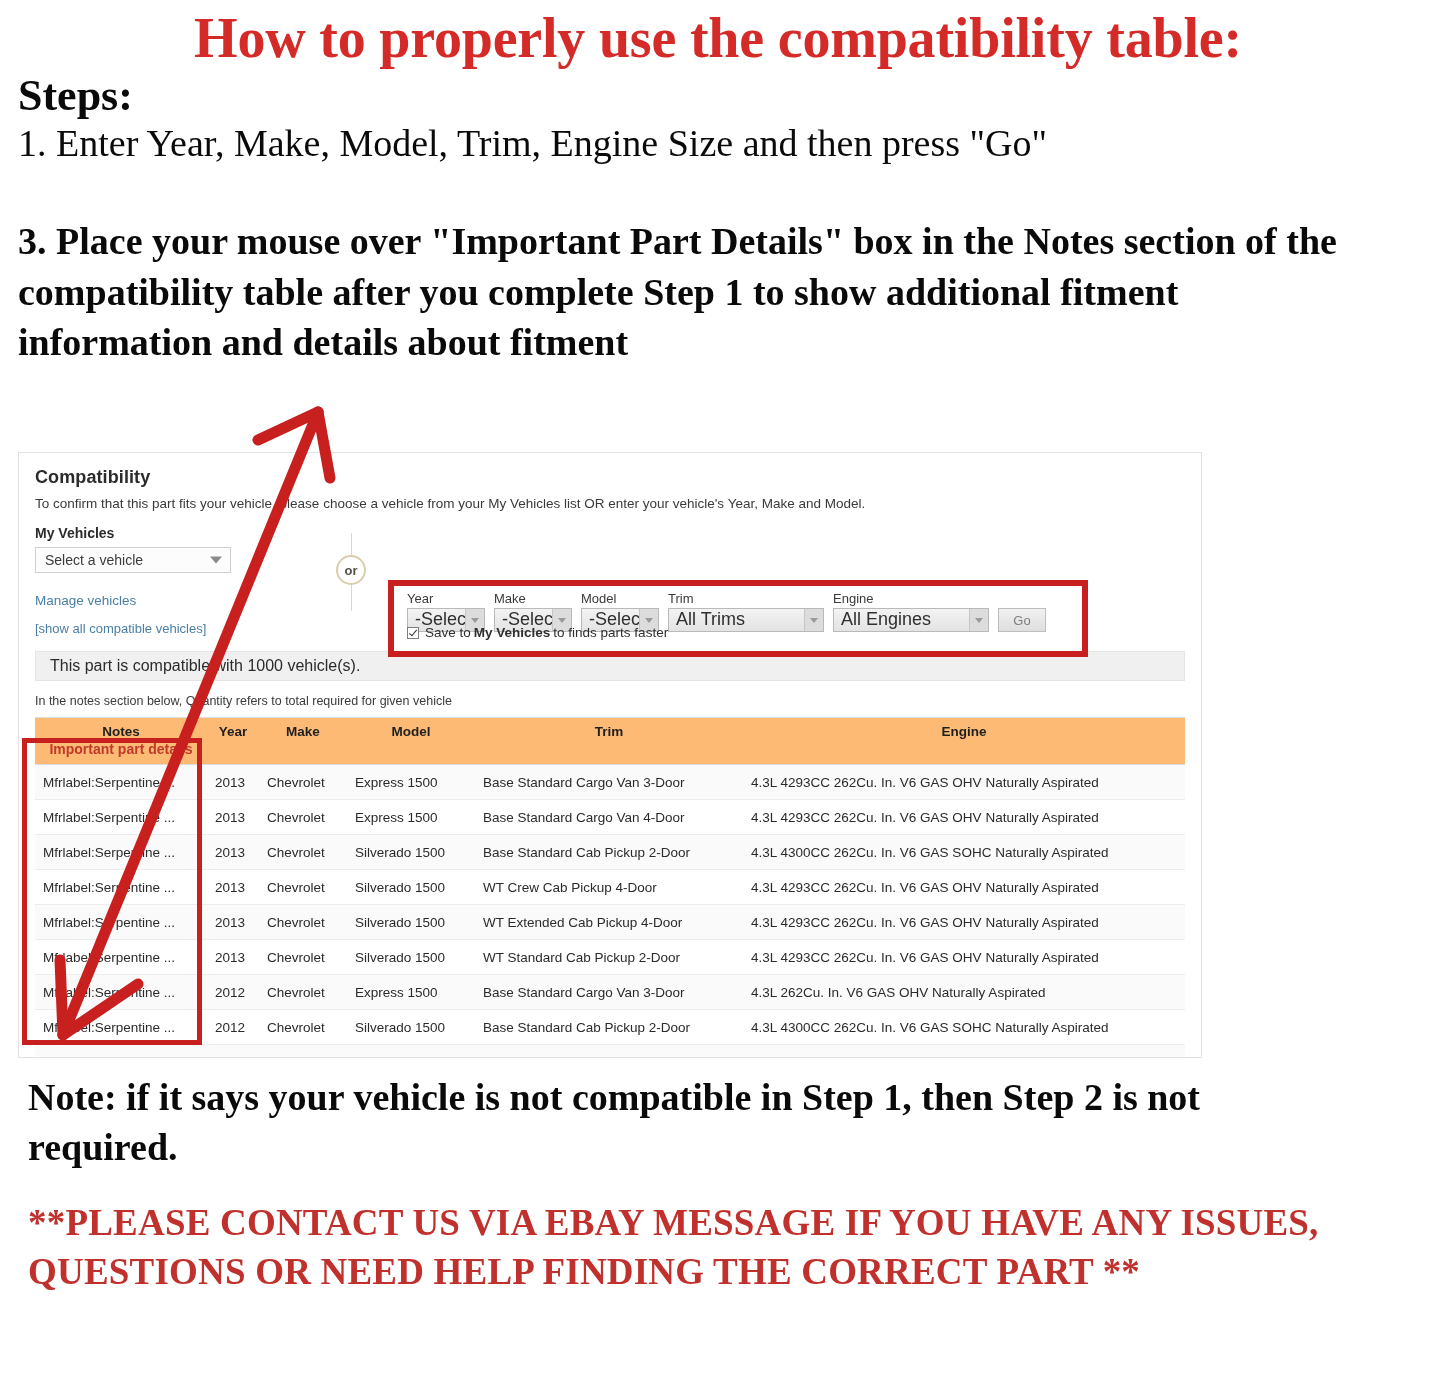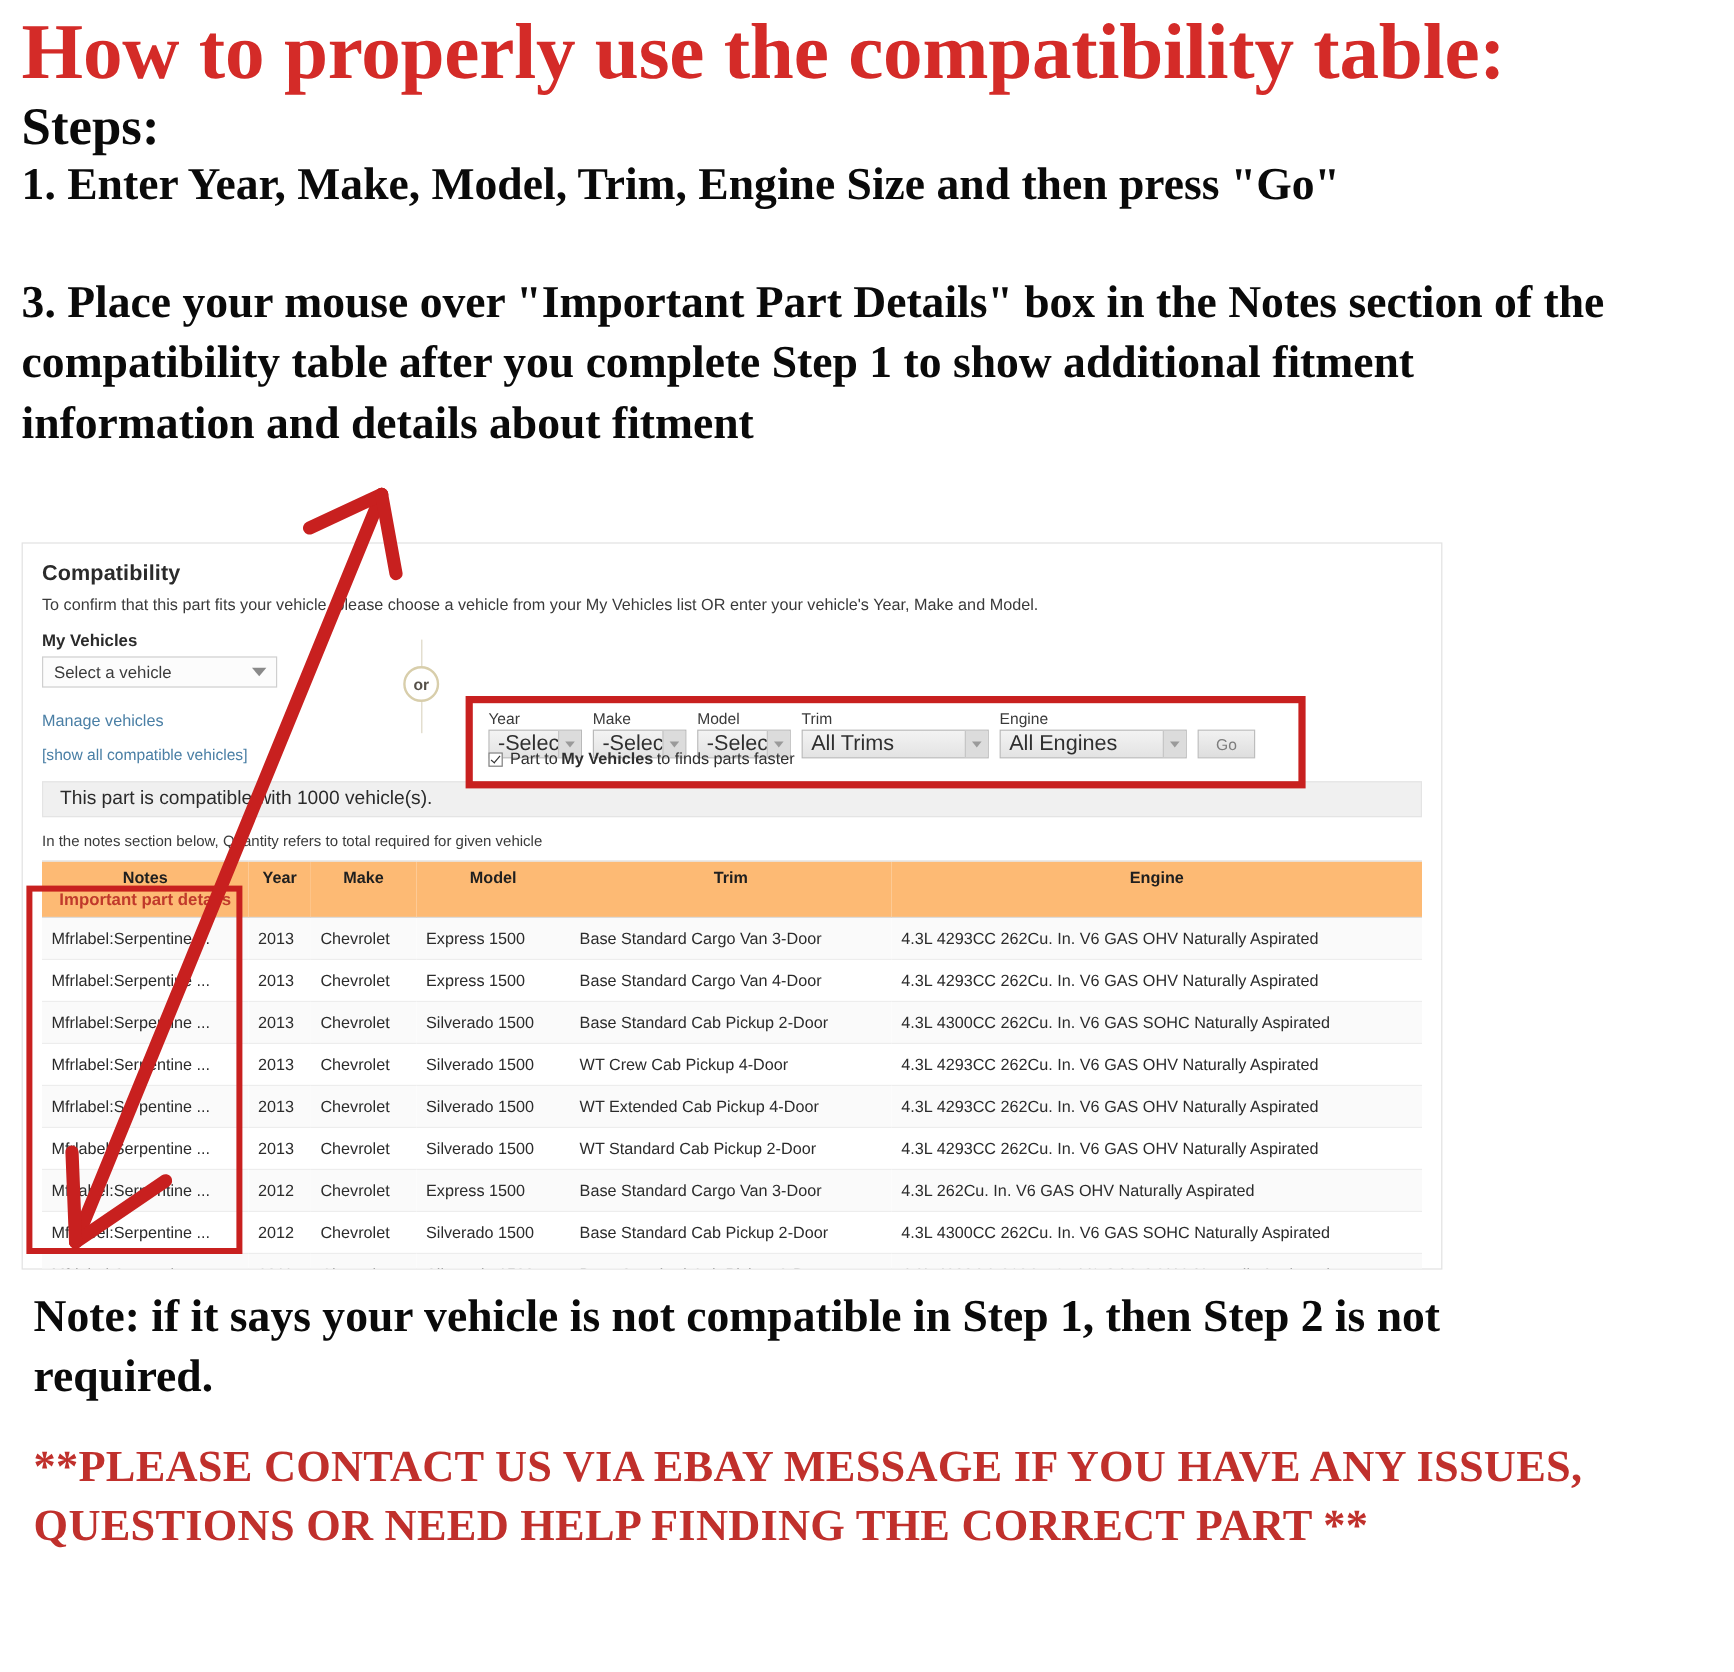--- a/index.html
+++ b/index.html
@@ -18,37 +18,38 @@
   
   .instructions {
     position: absolute;
     left: 18px;
     top: 10px;
     width: 1400px;
   }
   .title-main {
     font-family: "Liberation Serif", serif;
     font-weight: bold;
-    font-size: 66px;
+    font-size: 56px;
     color: #D42B28;
     line-height: 1.02;
     margin: 0 0 6px 0;
     letter-spacing: -0.2px;
+    text-align: center;
   }
   .steps-label {
     font-family: "Liberation Serif", serif;
     font-weight: bold;
     font-size: 44px;
     color: #0a0a0a;
     line-height: 1.05;
     margin: 4px 0 4px 0;
   }
   .step-line {
     font-family: "Liberation Serif", serif;
-    font-weight: bold;
+    font-weight: normal;
     font-size: 38px;
     color: #0a0a0a;
     line-height: 1.08;
     margin: 2px 0 0 0;
   }
   .step-two {
     font-family: "Liberation Serif", serif;
     font-weight: bold;
     font-size: 38px;
     color: #0a0a0a;
@@ -410,21 +411,21 @@
           <div class="sel sel-engine">
             <span>All Engines</span>
             <span class="arrowbox"></span>
           </div>
         </div>
         <div class="go-btn">Go</div>
       </div>
 
       <div class="save-row">
         <span class="chk"></span>
-        <span>Part to</span>
+        <span>Save to</span>
         <b>My Vehicles</b>
         <span>to finds parts faster</span>
       </div>
     </div>
 
     <div class="compat-banner">This part is compatible with 1000 vehicle(s).</div>
     <div class="notes-hint">In the notes section below, Quantity refers to total required for given vehicle</div>
 
     <table class="fit-table">
       <colgroup>

